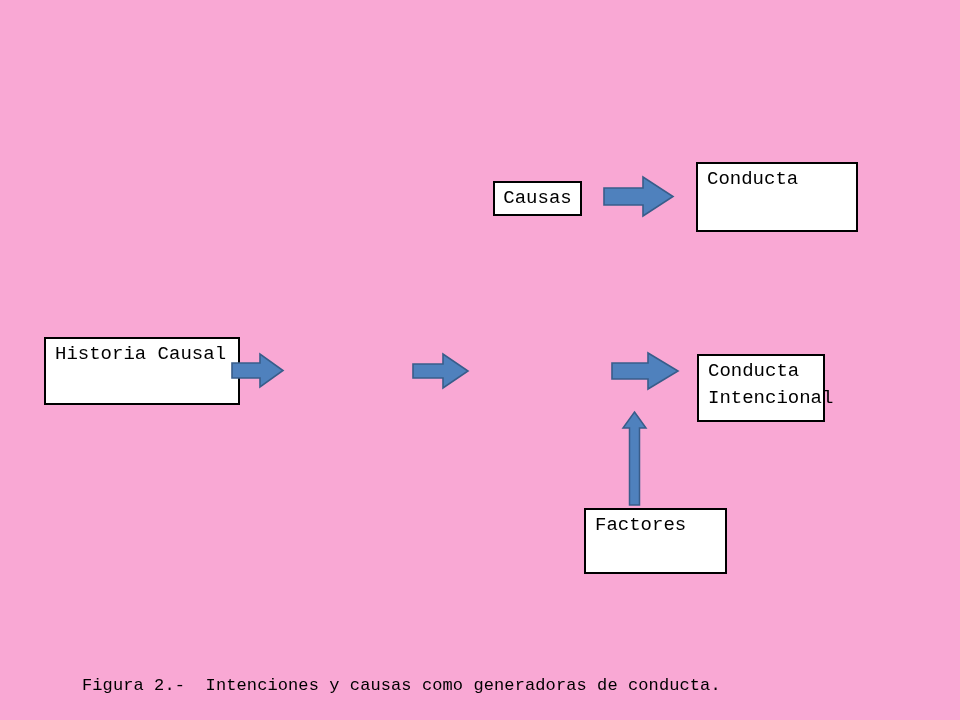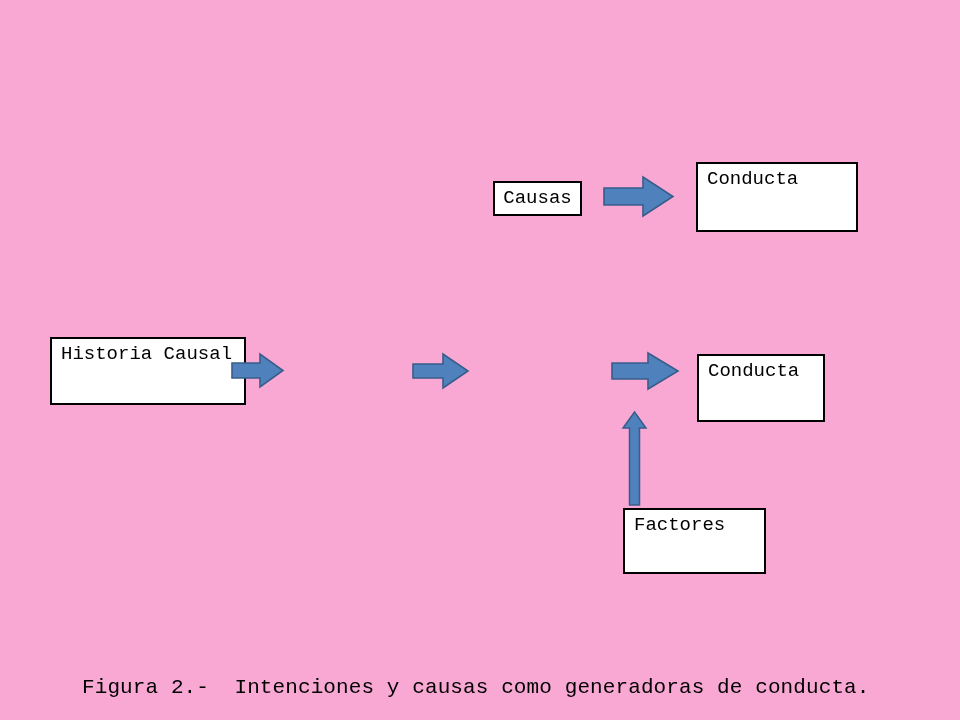--- a/index.html
+++ b/index.html
@@ -46,21 +46,21 @@
     display: block;
   }
   .arrow svg {
     display: block;
     overflow: visible;
   }
 
   
   .caption {
     position: absolute;
-    font-size: 21px;
+    font-size: 17px;
     color: #000000;
     white-space: pre;
     letter-spacing: 0.1px;
   }
 </style>
 </head>
 <body>
 
 <div id="canvas">
 
@@ -71,21 +71,21 @@
   <div class="arrow" style="left:603px; top:176px; width:71px; height:41px;">
     <svg width="71" height="41" viewBox="0 0 71 41" aria-hidden="true">
       <polygon points="1,12 40,12 40,1 70,20.5 40,40 40,29 1,29" fill="#4F81BD" stroke="#385D8A" stroke-width="1.6" stroke-linejoin="miter"></polygon>
     </svg>
   </div>
 
   <div class="node" style="left:696px; top:162px; width:162px; height:70px;">
     <span class="line">Conducta</span>
   </div>
 
-  <div class="node" style="left:50px; top:337px; width:196px; height:68px;">
+  <div class="node" style="left:44px; top:337px; width:196px; height:68px;">
     <span class="line">Historia Causal</span>
   </div>
 
   <div class="arrow" style="left:231px; top:353px; width:53px; height:35px;">
     <svg width="53" height="35" viewBox="0 0 53 35" aria-hidden="true">
       <polygon points="1,10 29,10 29,1 52,17.5 29,34 29,25 1,25" fill="#4F81BD" stroke="#385D8A" stroke-width="1.6" stroke-linejoin="miter"></polygon>
     </svg>
   </div>
 
 
@@ -97,27 +97,28 @@
 
 
   <div class="arrow" style="left:611px; top:352px; width:68px; height:38px;">
     <svg width="68" height="38" viewBox="0 0 68 38" aria-hidden="true">
       <polygon points="1,11 37,11 37,1 67,19 37,37 37,27 1,27" fill="#4F81BD" stroke="#385D8A" stroke-width="1.6" stroke-linejoin="miter"></polygon>
     </svg>
   </div>
 
   <div class="node" style="left:697px; top:354px; width:128px; height:68px;">
     <span class="line">Conducta</span>
+    <span class="line">Intencional</span>
   </div>
 
   <div class="arrow" style="left:621px; top:411px; width:27px; height:95px;">
     <svg width="27" height="95" viewBox="0 0 27 95" aria-hidden="true">
       <polygon points="13.5,1 25,17 18.5,17 18.5,94 8.5,94 8.5,17 2,17" fill="#4F81BD" stroke="#385D8A" stroke-width="1.5" stroke-linejoin="miter"></polygon>
     </svg>
   </div>
 
-  <div class="node" style="left:584px; top:508px; width:143px; height:66px;margin-left:39px;">
+  <div class="node" style="left:584px; top:508px; width:143px; height:66px;">
     <span class="line">Factores</span>
   </div>
 
   <div class="caption" style="left:82px; top:676px;">Figura 2.-  Intenciones y causas como generadoras de conducta.</div>
 
 </div>
 
 </body></html>

